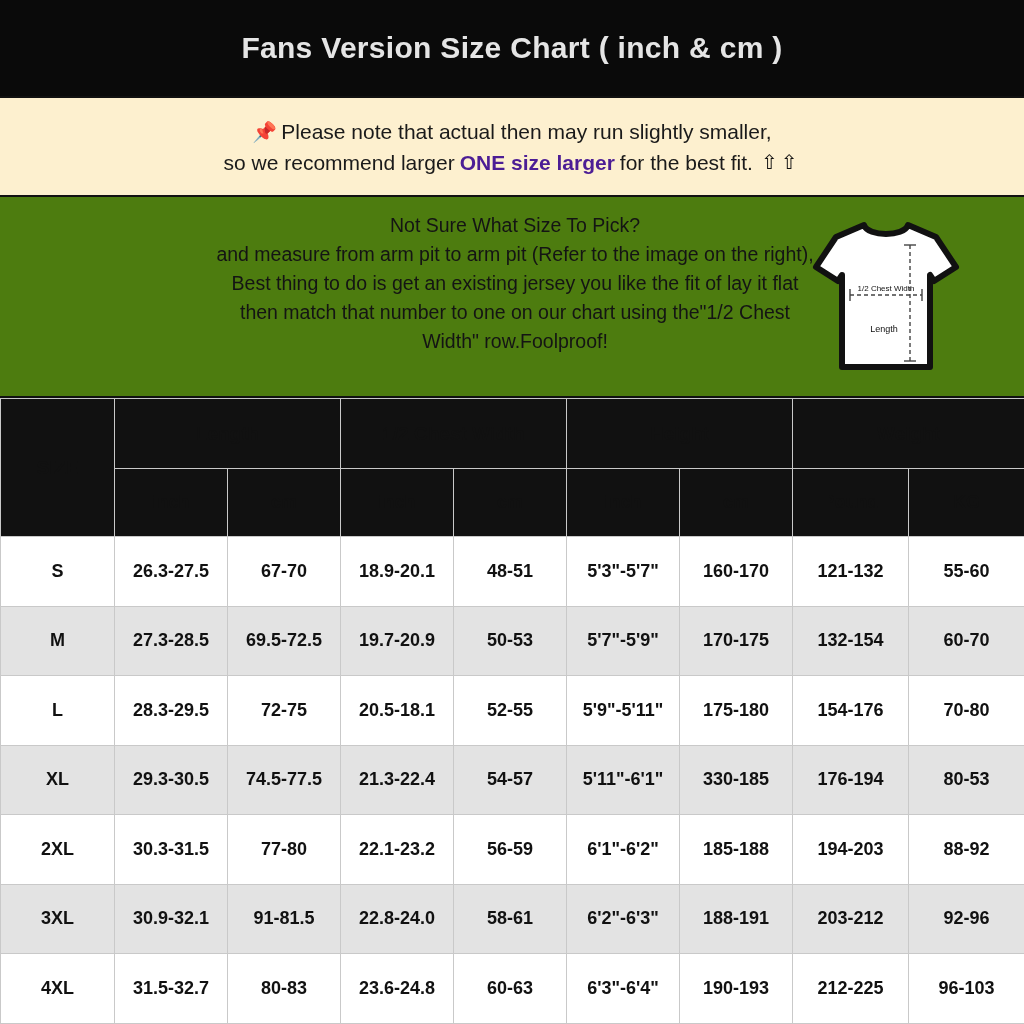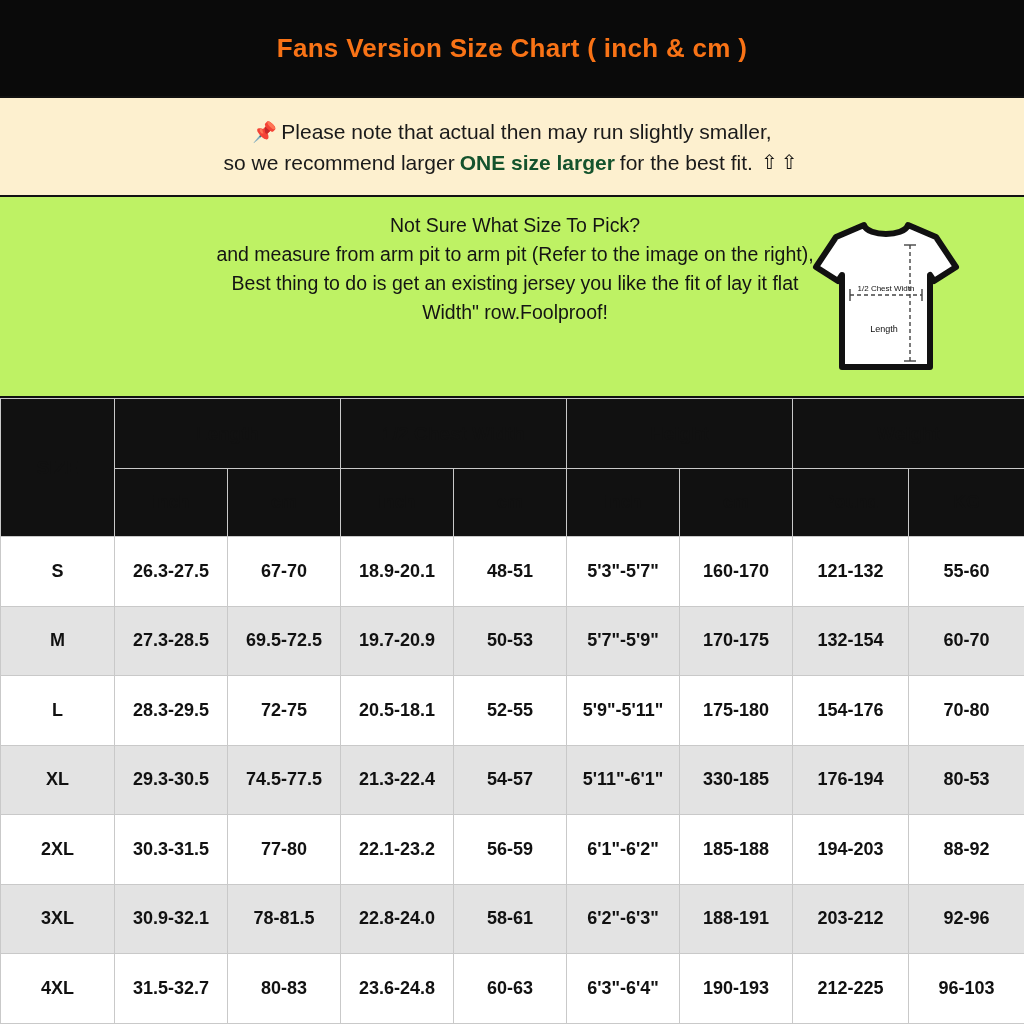--- a/index.html
+++ b/index.html
@@ -18,22 +18,22 @@
 
   
   .title-bar {
     background: #0a0a0a;
     height: 96px;
     display: flex;
     align-items: center;
     justify-content: center;
   }
   .title-bar .title {
-    color: #f97316;
-    font-size: 26px;
+    color: #e5e5e5;
+    font-size: 30px;
     font-weight: bold;
     letter-spacing: .3px;
     text-align: center;
   }
 
   
   .note-bar {
     background: #fdf0cf;
     border-top: 2px solid #111;
     border-bottom: 2px solid #111;
@@ -54,36 +54,36 @@
     white-space: nowrap;
   }
   .pin-icon {
     display: inline-block;
     margin-right: 4px;
     font-size: 20px;
     line-height: 1;
     transform: translateY(1px);
   }
   .hl-red {
-    color: #14532d;
+    color: #4c1d95;
     font-weight: bold;
     margin: 0 5px;
   }
   .arrows {
     color: #111;
     margin-left: 8px;
     font-size: 20px;
     letter-spacing: 3px;
   }
 
   
   .guide {
     position: relative;
     height: 201px;
-    background: #bef264;
+    background: #4d7c0f;
     border-bottom: 2px solid #111;
     padding: 14px 0 0 0;
   }
   .guide-text {
     width: 720px;
     text-align: center;
     margin: 0 auto;
     font-size: 19.5px;
     line-height: 29px;
     color: #141414;
@@ -148,20 +148,21 @@
       <span>for the best fit.</span>
       <span class="arrows">⇧⇧</span>
     </div>
   </div>
 
   <div class="guide">
     <div class="guide-text">
       <span class="l1">Not Sure What Size To Pick?</span>
       <span class="l1">and measure from arm pit to arm pit (Refer to the image on the right),</span>
       <span class="l1">Best thing to do is get an existing jersey you like the fit of lay it flat</span>
+      <span class="l1">then match that number to one on our chart using the"1/2 Chest</span>
       <span class="l1">Width" row.Foolproof!</span>
     </div>
 
     <div class="shirt-wrap">
       <svg viewBox="0 0 160 165" width="160" height="165">
         <path d="M30 22 L58 10 C62 22 98 22 102 10 L130 22 L150 52 L128 66 L124 60 L124 152 L36 152 L36 60 L32 66 L10 52 Z" fill="#ffffff" stroke="#111111" stroke-width="6" stroke-linejoin="round"></path>
 
         <line x1="44" y1="80" x2="116" y2="80" stroke="#444" stroke-width="1.4" stroke-dasharray="4,3"></line>
         <line x1="44" y1="74" x2="44" y2="86" stroke="#444" stroke-width="1.4"></line>
         <line x1="116" y1="74" x2="116" y2="86" stroke="#444" stroke-width="1.4"></line>
@@ -259,21 +260,21 @@
           <td>22.1-23.2</td>
           <td>56-59</td>
           <td>6'1"-6'2"</td>
           <td>185-188</td>
           <td>194-203</td>
           <td>88-92</td>
         </tr>
         <tr class="even">
           <td class="size-col">3XL</td>
           <td>30.9-32.1</td>
-          <td>78-81.5</td>
+          <td>91-81.5</td>
           <td>22.8-24.0</td>
           <td>58-61</td>
           <td>6'2"-6'3"</td>
           <td>188-191</td>
           <td>203-212</td>
           <td>92-96</td>
         </tr>
         <tr class="odd">
           <td class="size-col">4XL</td>
           <td>31.5-32.7</td>

